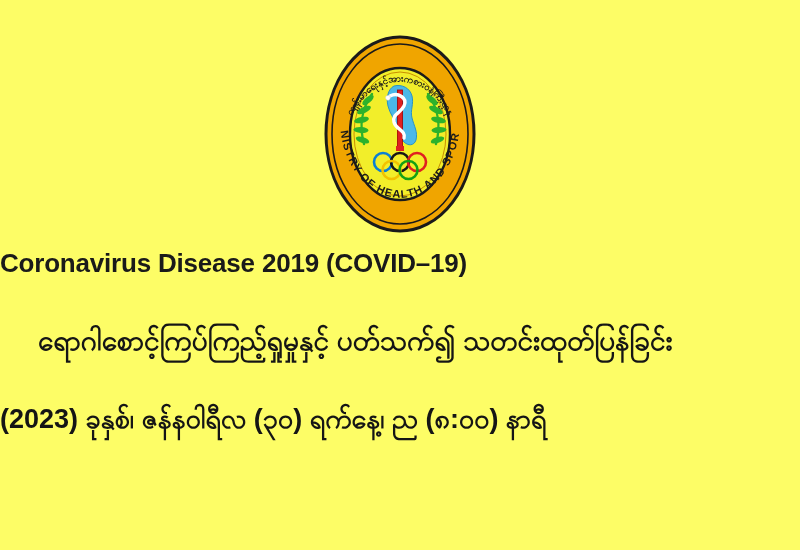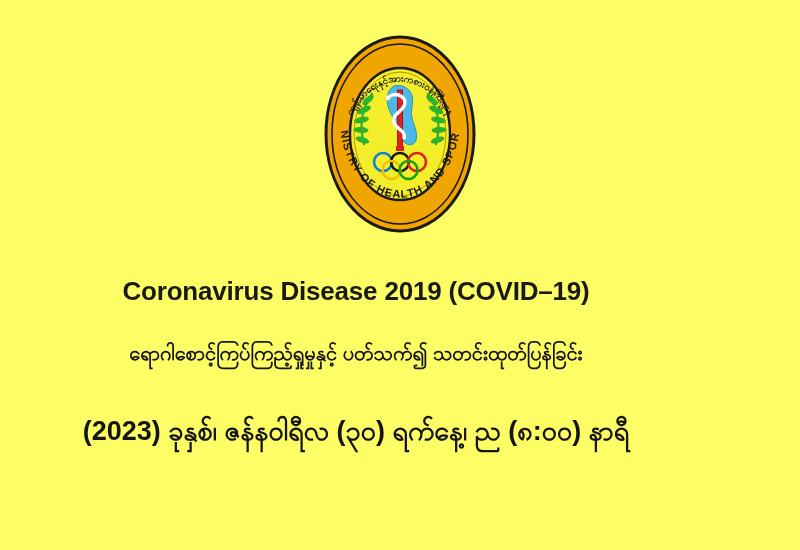--- a/index.html
+++ b/index.html
@@ -37,42 +37,42 @@
   .emblem {
     display: block;
     width: 152px;
     height: 200px;
   }
 
   
   .text-block {
     position: absolute;
     left: 0;
-    top: 274px;
+    top: 246px;
     width: 712px;
-    text-align: center;
   }
 
   .line-en {
     color: #1a1a1a;
     font-weight: bold;
     font-size: 26px;
     line-height: 34px;
     letter-spacing: -0.2px;
     font-stretch: condensed;
     white-space: nowrap;
   }
 
   .line-my-1 {
     color: #151515;
     font-weight: bold;
-    font-size: 20px;
+    font-size: 28px;
     line-height: 46px;
-    margin-top: 22px;
+    margin-top: 38px;
     white-space: nowrap;
+    padding-left: 38px;
   }
 
   .line-my-2 {
     color: #151515;
     font-weight: bold;
     font-size: 27px;
     line-height: 46px;
     margin-top: 32px;
     white-space: nowrap;
   }

